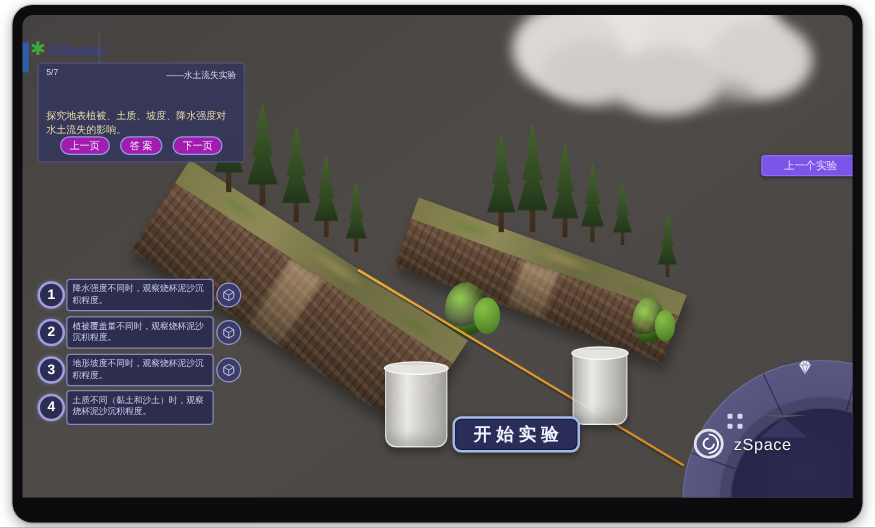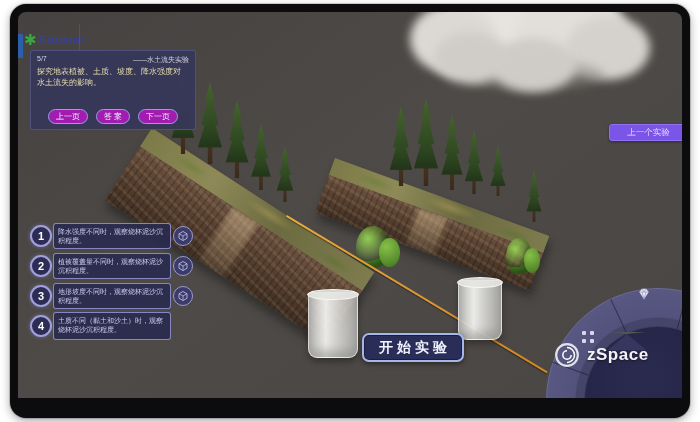--- a/index.html
+++ b/index.html
@@ -76,21 +76,21 @@
   .company .en { position:relative; font-size:7px; color:#3c5cc8; margin-top:1px; letter-spacing:.2px; }
   .red-frag { position:absolute; left:0px; top:1px; width:30px; height:8px;
       background:#c0392b; opacity:.75; filter:blur(.5px); }
   .company .en span { position:relative; }
 
   
   .panel { position:absolute; left:12px; top:38px; width:166px; height:80px;
       background:rgba(54,54,90,.92); border:1px solid rgba(110,110,170,.45); border-radius:3px;
       padding:4px 6px; color:#e8e8f0; }
   .panel-head { display:flex; justify-content:space-between; font-size:7px; color:#d8d8e4; }
-  .panel-desc { margin-top:1px; font-size:8px; line-height:11px; color:#e5dcab; padding-right:6px; }
+  .panel-desc { margin-top:22px; font-size:8px; line-height:11px; color:#e5dcab; padding-right:6px; }
   .panel-btns { position:absolute; left:0; right:0; bottom:5px; display:flex; justify-content:center; gap:8px; }
   .pbtn { font-family:inherit; font-size:8px; color:#f2f2ff; background:#a21caf;
       border:1px solid #8ba4e0; border-radius:8px; padding:2px 7px; line-height:9px; cursor:pointer; }
 
   
   .task-row { position:absolute; left:12px; display:flex; align-items:stretch; height:26px; }
   .t1r{top:211px;} .t2r{top:241px;} .t3r{top:271px;} .t4r{top:300px;height:28px;}
   .num-circle { width:22px; height:22px; border-radius:50%; background:#2c2c54;
       border:2px solid #a0a0dc; color:#fff; font-size:11px; font-weight:bold;
       display:flex; align-items:center; justify-content:center; align-self:center;
@@ -122,21 +122,21 @@
   .sep1{transform:rotate(-75deg);} .sep2{transform:rotate(-115deg);} .sep3{transform:rotate(-160deg);}
   .dial-inner { position:absolute; left:566px; top:314px; width:148px; height:148px; border-radius:50%;
       background:radial-gradient(circle at 40% 35%, #2b2b50, #1f1f40); border:1px solid #3c3c62; }
   .gem-btn { position:absolute; left:618px; top:274px; width:16px; height:16px; background:none; border:none; cursor:pointer; padding:0; }
   .dots-btn { position:absolute; left:564px; top:314px; width:14px; height:14px; background:none; border:none; cursor:pointer; padding:0; }
   .dots-btn i { display:block; width:4px; height:4px; background:#d6d6ee; border-radius:1px;
       box-shadow:8px 0 0 #d6d6ee, 0 8px 0 #d6d6ee, 8px 8px 0 #d6d6ee; }
   .tri-btn { position:absolute; left:590px; top:320px; width:0; height:0; border-left:19px solid transparent;
       border-right:19px solid transparent; border-bottom:16px solid #36365e; background:none; cursor:pointer; }
   .zspace { position:absolute; left:534px; top:328px; display:flex; align-items:center; gap:5px; }
-  .zspace .zs-text { color:#f3f3f7; font-size:17px; font-weight:700; letter-spacing:.5px;
+  .zspace .zs-text { color:#f3f3f7; font-size:13px; font-weight:400; letter-spacing:.5px;
       text-shadow:0 1px 2px rgba(0,0,0,.5); }
 </style>
 </head>
 <body>
 
 <div class="stage">
   <div class="frame">
     <div class="viewport">
 
       <div class="cloud">

